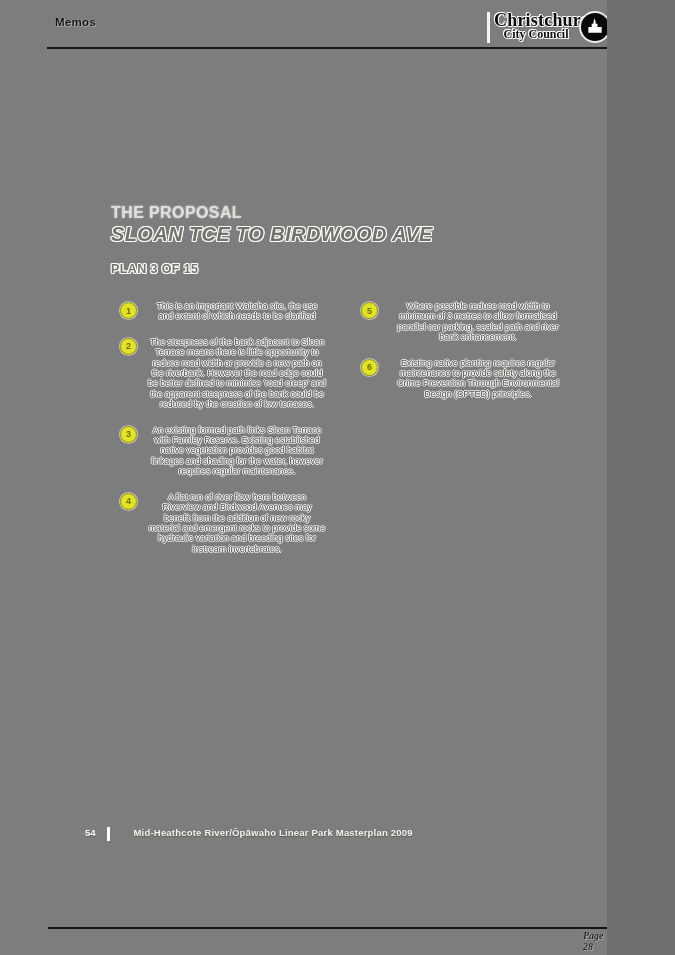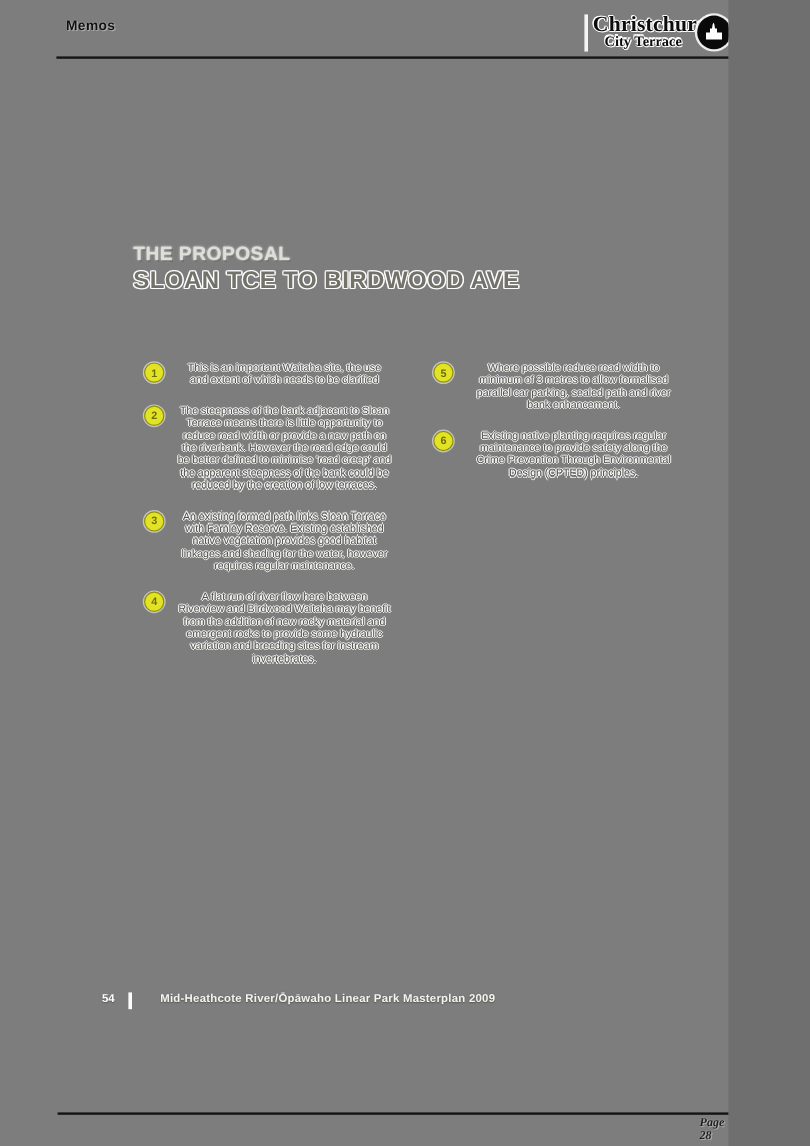--- a/index.html
+++ b/index.html
@@ -42,20 +42,21 @@
                 -1px 1px rgba(255,255,255,.85),1px 1px rgba(255,255,255,.85);
   }
   .title-l1{
     font-size:16px;line-height:21px;font-weight:bold;letter-spacing:.4px;
     color:#dededa;
     text-shadow:0 0 2px rgba(255,255,255,.9),1px 1px 0 rgba(90,90,82,.55);
   }
   .title-l2{
     font-size:20px;line-height:22px;font-weight:bold;letter-spacing:.4px;
     color:#72726a;
+    font-style:italic;
   }
   .plan-label{
     margin-top:17px;font-size:12.5px;font-weight:bold;letter-spacing:.4px;
     color:#74746c;
   }
   
   .notes-col{position:absolute;top:301px;width:215px;}
   .notes-left{left:120px;}
   .notes-right{left:361px;}
   .note{display:flex;margin-bottom:15px;}
@@ -103,52 +104,53 @@
 <body>
 
 <div class="page">
 
   <div class="memos">Memos</div>
 
   <div class="logo-sep"></div>
   <div class="logo">
     <div class="logo-text">
       <div class="logo-l1">Christchurch</div>
-      <div class="logo-l2">City Terrace</div>
+      <div class="logo-l2">City Council</div>
     </div>
     <div class="logo-circle">
       <svg width="20" height="20" viewBox="0 0 24 24" aria-hidden="true">
         <path d="M4 19 L4 12 L8 12 L8 8 L10 8 L10.6 4 L11.5 2 L12.4 4 L13 8 L15 8 L15 12 L20 12 L20 19 Z" fill="#ffffff"></path>
       </svg>
     </div>
   </div>
 
   <div class="header-rule"></div>
 
   <div class="title-block">
     <div class="title-l1">THE PROPOSAL</div>
     <div class="title-l2 halo">SLOAN TCE TO BIRDWOOD AVE</div>
+    <div class="plan-label halo">PLAN 3 OF 15</div>
   </div>
 
   <div class="notes-col notes-left">
     <div class="note">
       <div class="note-num">1</div>
       <div class="note-text">This is an important Waitaha site, the use and extent of which needs to be clarified</div>
     </div>
     <div class="note">
       <div class="note-num">2</div>
       <div class="note-text">The steepness of the bank adjacent to Sloan Terrace means there is little opportunity to reduce road width or provide a new path on the riverbank. However the road edge could be better defined to minimise 'road creep' and the apparent steepness of the bank could be reduced by the creation of low terraces.</div>
     </div>
     <div class="note">
       <div class="note-num">3</div>
       <div class="note-text">An existing formed path links Sloan Terrace with Farnley Reserve. Existing established native vegetation provides good habitat linkages and shading for the water, however requires regular maintenance.</div>
     </div>
     <div class="note">
       <div class="note-num">4</div>
-      <div class="note-text">A flat run of river flow here between Riverview and Birdwood Waitaha may benefit from the addition of new rocky material and emergent rocks to provide some hydraulic variation and breeding sites for instream invertebrates.</div>
+      <div class="note-text">A flat run of river flow here between Riverview and Birdwood Avenues may benefit from the addition of new rocky material and emergent rocks to provide some hydraulic variation and breeding sites for instream invertebrates.</div>
     </div>
   </div>
 
   <div class="notes-col notes-right">
     <div class="note">
       <div class="note-num">5</div>
       <div class="note-text">Where possible reduce road width to minimum of 3 metres to allow formalised parallel car parking, sealed path and river bank enhancement.</div>
     </div>
     <div class="note">
       <div class="note-num">6</div>

